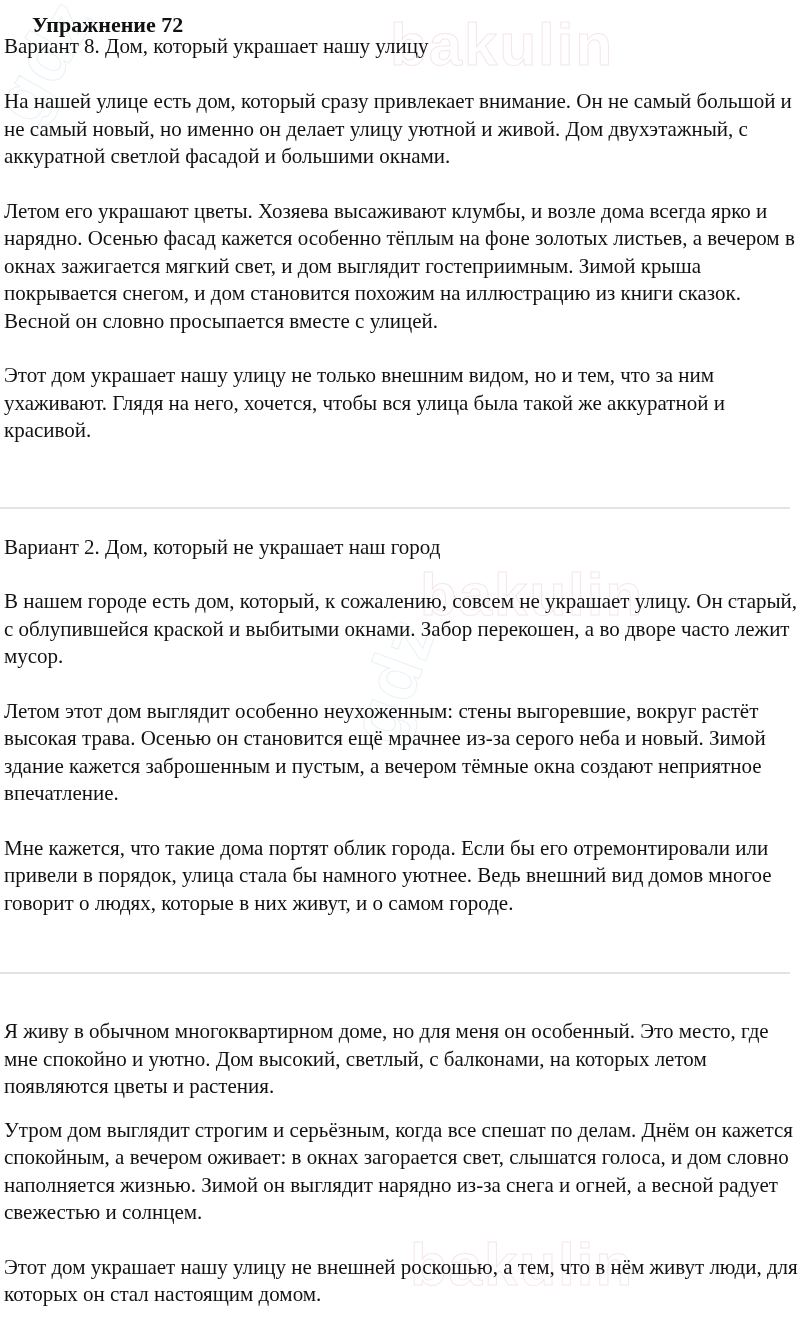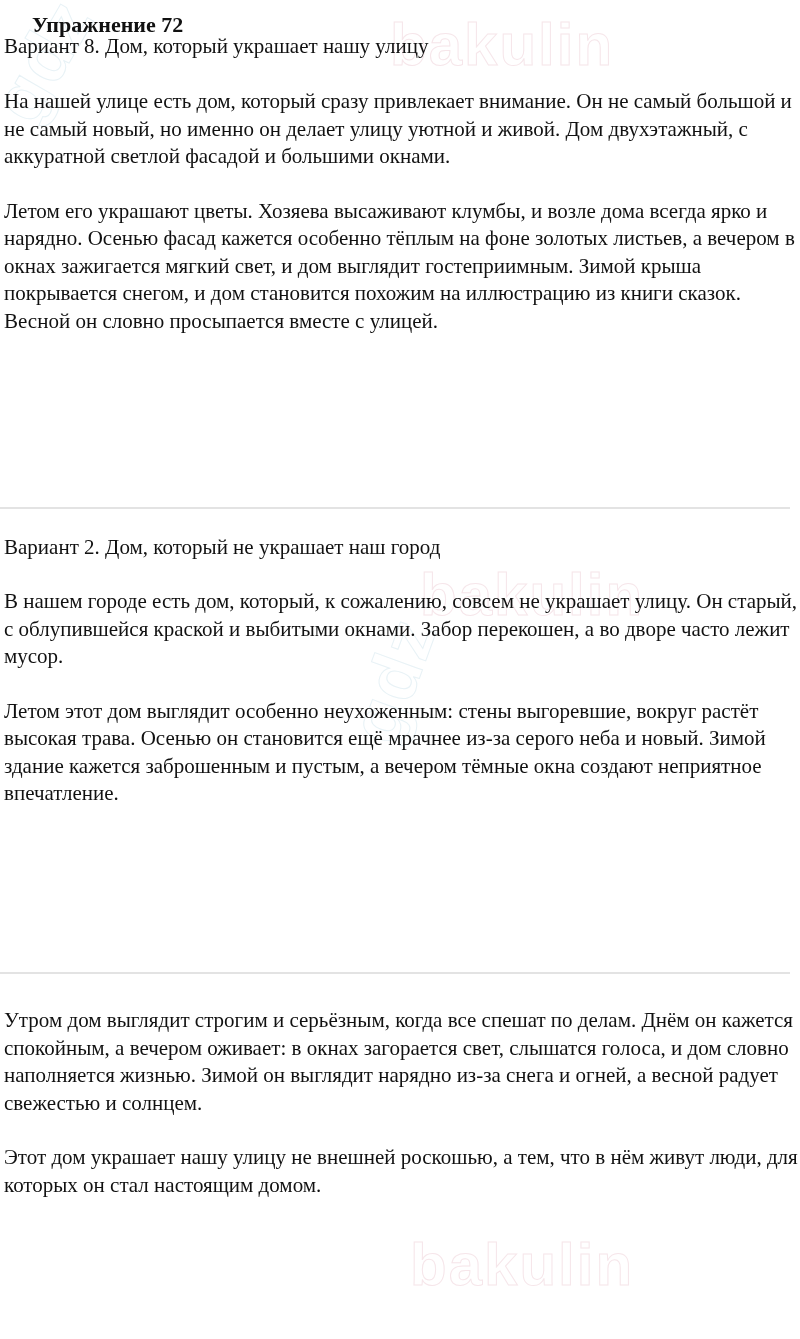--- a/index.html
+++ b/index.html
@@ -83,30 +83,33 @@
 <div class="watermark wm-gdz2">gdz</div>
 
 <div class="content">
 
   <h1 class="exercise-title">Упражнение 72</h1>
 
   <section class="section" style="top: 33px;">
     <h2 class="variant-title">Вариант 8. Дом, который украшает нашу улицу</h2>
     <p class="para" style="margin-top: 28px;">На нашей улице есть дом, который сразу привлекает внимание. Он не самый большой и не самый новый, но именно он делает улицу уютной и живой. Дом двухэтажный, с аккуратной светлой фасадой и большими окнами.</p>
     <p class="para" style="margin-top: 27px;">Летом его украшают цветы. Хозяева высаживают клумбы, и возле дома всегда ярко и нарядно. Осенью фасад кажется особенно тёплым на фоне золотых листьев, а вечером в окнах зажигается мягкий свет, и дом выглядит гостеприимным. Зимой крыша покрывается снегом, и дом становится похожим на иллюстрацию из книги сказок. Весной он словно просыпается вместе с улицей.</p>
+    <p class="para" style="margin-top: 27px;">Этот дом украшает нашу улицу не только внешним видом, но и тем, что за ним ухаживают. Глядя на него, хочется, чтобы вся улица была такой же аккуратной и красивой.</p>
   </section>
 
   <hr class="divider" style="top: 507px;">
 
   <section class="section" style="top: 534px;">
     <h2 class="variant-title">Вариант 2. Дом, который не украшает наш город</h2>
     <p class="para" style="margin-top: 27px;">В нашем городе есть дом, который, к сожалению, совсем не украшает улицу. Он старый, с облупившейся краской и выбитыми окнами. Забор перекошен, а во дворе часто лежит мусор.</p>
     <p class="para" style="margin-top: 27px;">Летом этот дом выглядит особенно неухоженным: стены выгоревшие, вокруг растёт высокая трава. Осенью он становится ещё мрачнее из-за серого неба и новый. Зимой здание кажется заброшенным и пустым, а вечером тёмные окна создают неприятное впечатление.</p>
+    <p class="para" style="margin-top: 27px;">Мне кажется, что такие дома портят облик города. Если бы его отремонтировали или привели в порядок, улица стала бы намного уютнее. Ведь внешний вид домов многое говорит о людях, которые в них живут, и о самом городе.</p>
   </section>
 
   <hr class="divider" style="top: 972px;">
 
   <section class="section" style="top: 991px;">
+    <p class="para" style="margin-top: 27px;">Я живу в обычном многоквартирном доме, но для меня он особенный. Это место, где мне спокойно и уютно. Дом высокий, светлый, с балконами, на которых летом появляются цветы и растения.</p>
     <p class="para" style="margin-top: 16px;">Утром дом выглядит строгим и серьёзным, когда все спешат по делам. Днём он кажется спокойным, а вечером оживает: в окнах загорается свет, слышатся голоса, и дом словно наполняется жизнью. Зимой он выглядит нарядно из-за снега и огней, а весной радует свежестью и солнцем.</p>
     <p class="para" style="margin-top: 27px;">Этот дом украшает нашу улицу не внешней роскошью, а тем, что в нём живут люди, для которых он стал настоящим домом.</p>
   </section>
 
 </div>
 
 </body></html>

